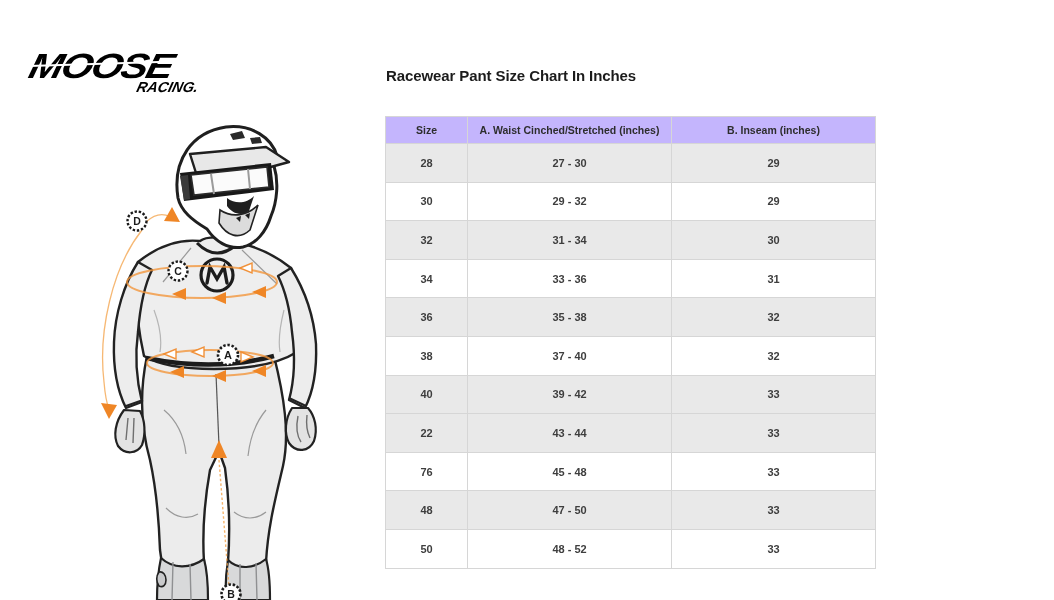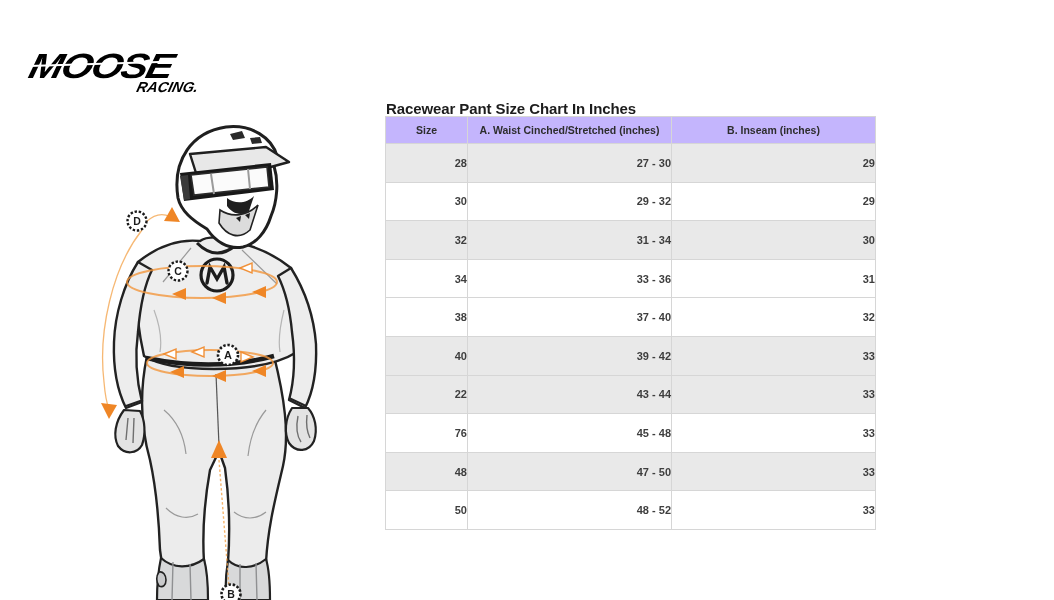--- a/index.html
+++ b/index.html
@@ -6,28 +6,28 @@
   body{font-family:"Liberation Sans", sans-serif;}
   #stage{position:relative;width:1054px;height:600px;background:#ffffff;overflow:hidden;}
 
   
   #brand-logo{position:absolute;left:25px;top:45px;width:180px;height:52px;}
 
   
   #rider{position:absolute;left:80px;top:110px;width:260px;height:490px;}
 
   
-  .chart-title{position:absolute;left:386px;top:100px;font-size:15px;font-weight:700;
+  .chart-title{position:absolute;left:386px;top:67px;font-size:15px;font-weight:700;
     color:#1c1c1c;letter-spacing:-.1px;white-space:nowrap;}
   .size-table{position:absolute;left:385px;top:116px;width:490px;border-collapse:collapse;
     table-layout:fixed;text-align:center;}
   .size-table th{background:#c4b5fd;height:26px;font-size:10.5px;font-weight:700;color:#2d2d2d;
     border:1px solid #d6d6d6;padding:0;}
   .size-table td{height:37.6px;font-size:11px;font-weight:700;color:#3e3e3e;
-    border:1px solid #d6d6d6;padding:0;background:#ffffff;text-align:right;}
+    border:1px solid #d6d6d6;padding:0;background:#ffffff;}
   .size-table tr.alt td{background:#e9e9e9;}
 </style>
 </head>
 <body>
 
 <div id="stage">
 
   <svg id="brand-logo" viewBox="0 0 180 52" aria-hidden="true">
     <g>
       <text transform="translate(2,33) skewX(-14) scale(1.16,1)" font-family="Liberation Sans, sans-serif" font-size="35" font-weight="bold" font-style="italic" letter-spacing="-1.5" fill="#000">MOOSE</text>
@@ -174,20 +174,25 @@
       <tr class="alt">
         <td>32</td>
         <td>31 - 34</td>
         <td>30</td>
       </tr>
       <tr>
         <td>34</td>
         <td>33 - 36</td>
         <td>31</td>
       </tr>
+      <tr class="alt">
+        <td>36</td>
+        <td>35 - 38</td>
+        <td>32</td>
+      </tr>
       <tr>
         <td>38</td>
         <td>37 - 40</td>
         <td>32</td>
       </tr>
       <tr class="alt">
         <td>40</td>
         <td>39 - 42</td>
         <td>33</td>
       </tr>

